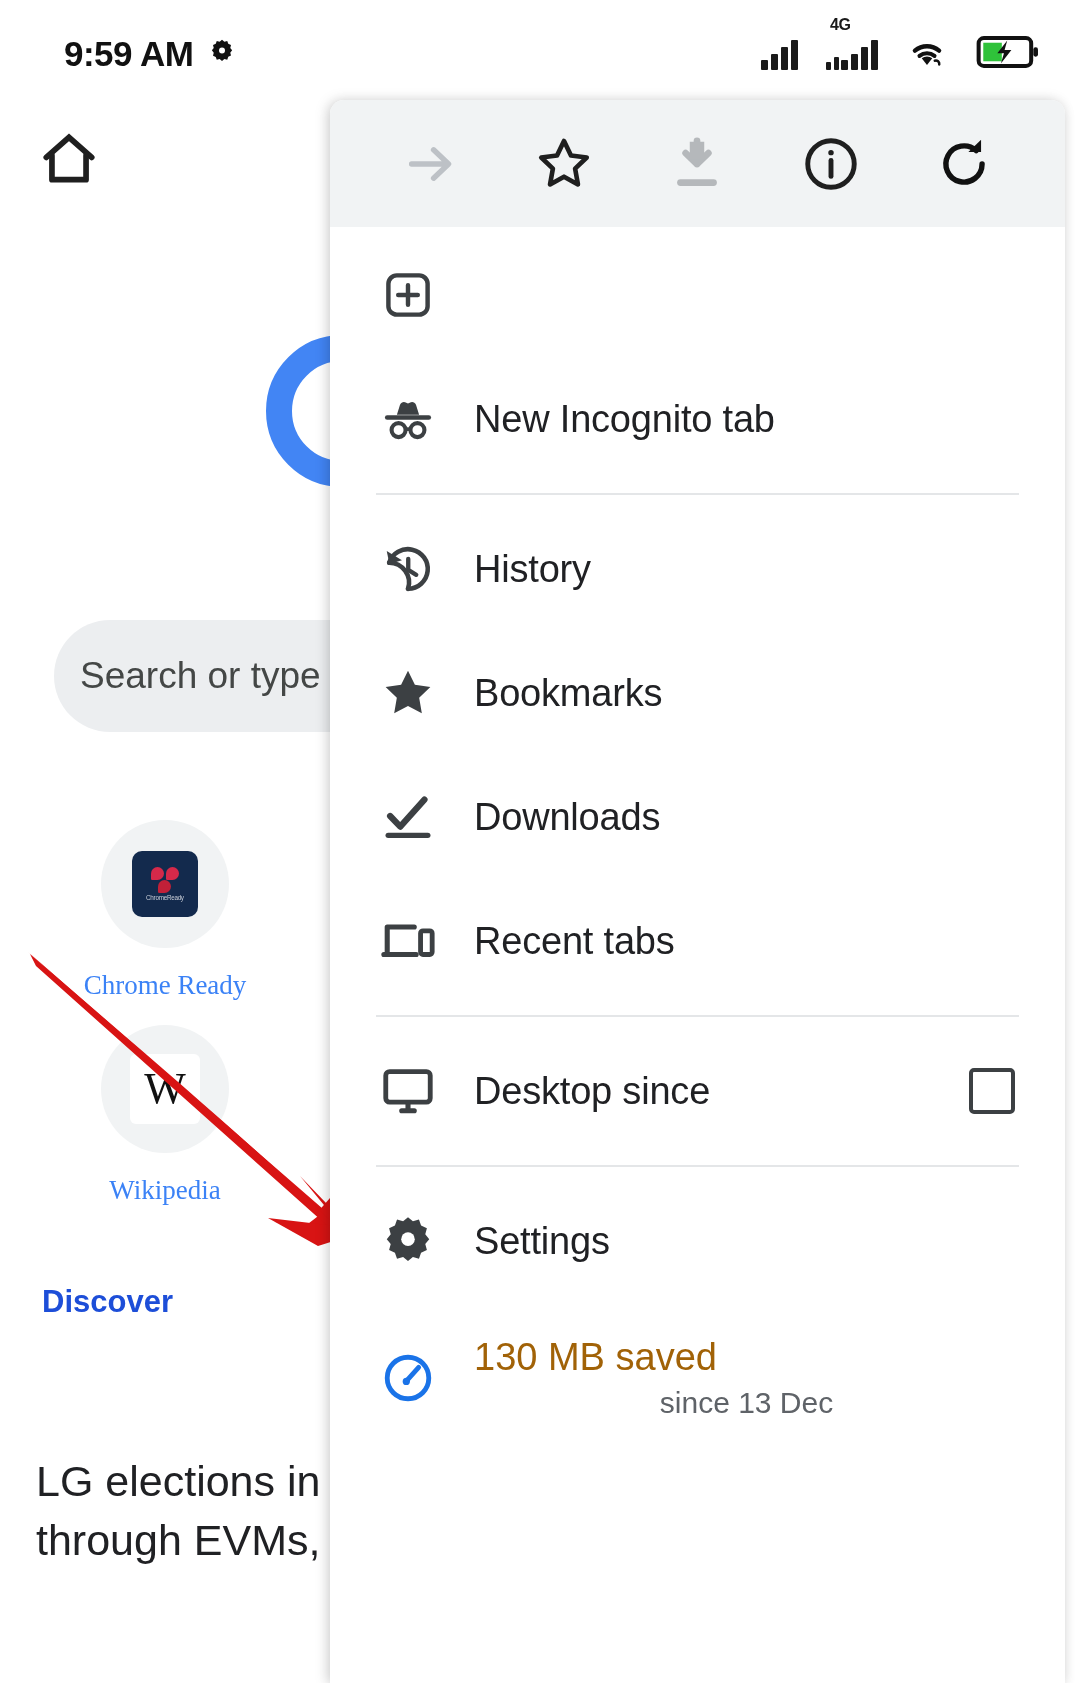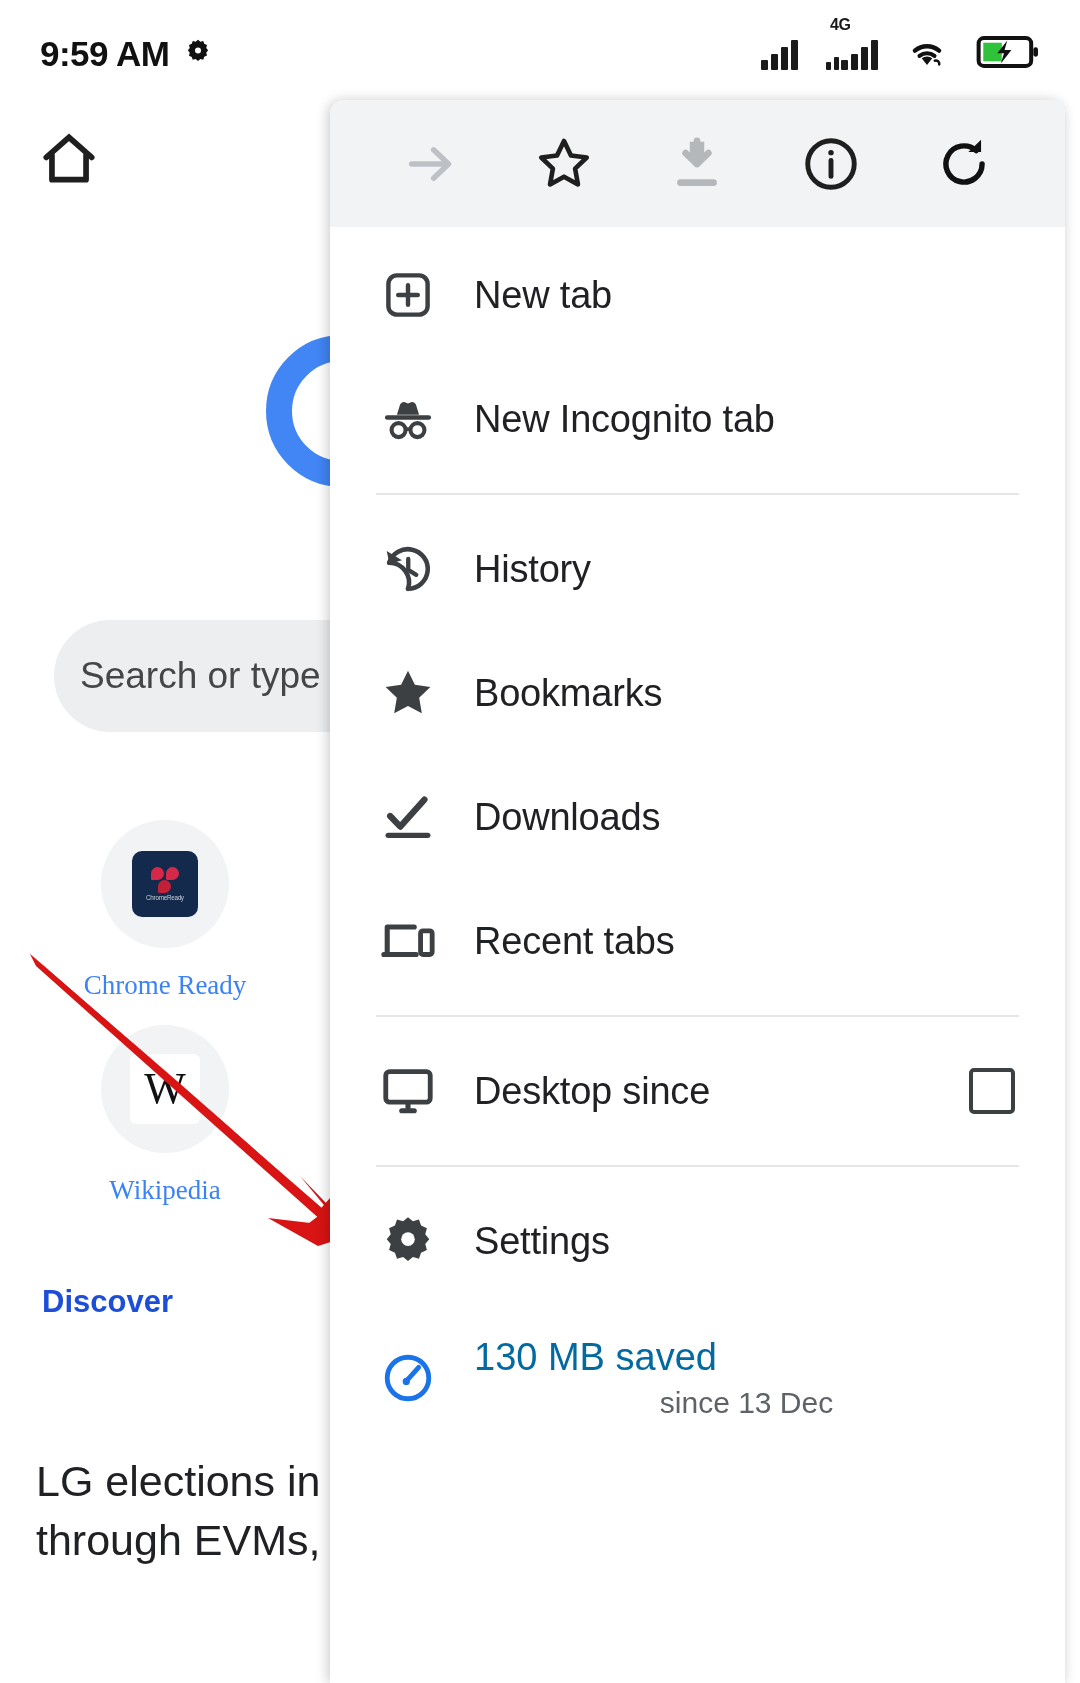--- a/index.html
+++ b/index.html
@@ -31,20 +31,21 @@
   #status-left {
     display: flex;
     align-items: center;
     gap: 14px;
   }
   #status-time {
     font-size: 35px;
     font-weight: 600;
     letter-spacing: -0.5px;
     color: #111;
+    margin-left: 24px;
   }
   #status-right {
     display: flex;
     align-items: center;
     gap: 28px;
     text-decoration: underline;
   }
   .sig-bars { display: flex; align-items: flex-end; gap: 3px; height: 32px; }
   .sig-bars i { display:block; width: 7px; background: #1a1a1a; border-radius: 1px; }
   .sig-bars i:nth-child(1){height:10px}
@@ -239,21 +240,21 @@
   }
   .menu-item .mi-sub {
     margin-left: 34px;
     flex: 1;
     display: flex;
     flex-direction: column;
     justify-content: center;
   }
   .mi-sub .mi-sub-main {
     font-size: 38px;
-    color: #0369a1;
+    color: #a16207;
     line-height: 1.22;
   }
   .mi-sub .mi-sub-second {
     font-size: 30px;
     color: #5f6368;
     line-height: 1.3;
     margin-top: 2px;
     text-align: center;
   }
   .menu-divider {
@@ -408,21 +409,20 @@
 
   <div class="menu-list">
 
     <div class="menu-item">
       <span class="mi-icon">
         <svg width="56" height="56" viewBox="0 0 24 24" fill="none">
           <rect x="3.6" y="3.6" width="16.8" height="16.8" rx="3.6" stroke="#3c4043" stroke-width="1.9"></rect>
           <path d="M12 7.8v8.4M7.8 12h8.4" stroke="#3c4043" stroke-width="1.9" stroke-linecap="round"></path>
         </svg>
       </span>
-      <span class="mi-label">New tab</span>
     </div>
 
     <div class="menu-item">
       <span class="mi-icon">
         <svg width="58" height="58" viewBox="0 0 24 24" fill="none">
           <path d="M7.4 10.2l1.3-4.1a1.6 1.6 0 012.1-1l1.2.5 1.2-.5a1.6 1.6 0 012.1 1l1.3 4.1z" fill="#3c4043"></path>
           <path d="M3.4 11.4h17.2" stroke="#3c4043" stroke-width="1.9" stroke-linecap="round"></path>
           <circle cx="8.1" cy="16.6" r="2.9" stroke="#3c4043" stroke-width="1.7"></circle>
           <circle cx="15.9" cy="16.6" r="2.9" stroke="#3c4043" stroke-width="1.7"></circle>
           <path d="M11 16.2h2" stroke="#3c4043" stroke-width="1.5"></path>

